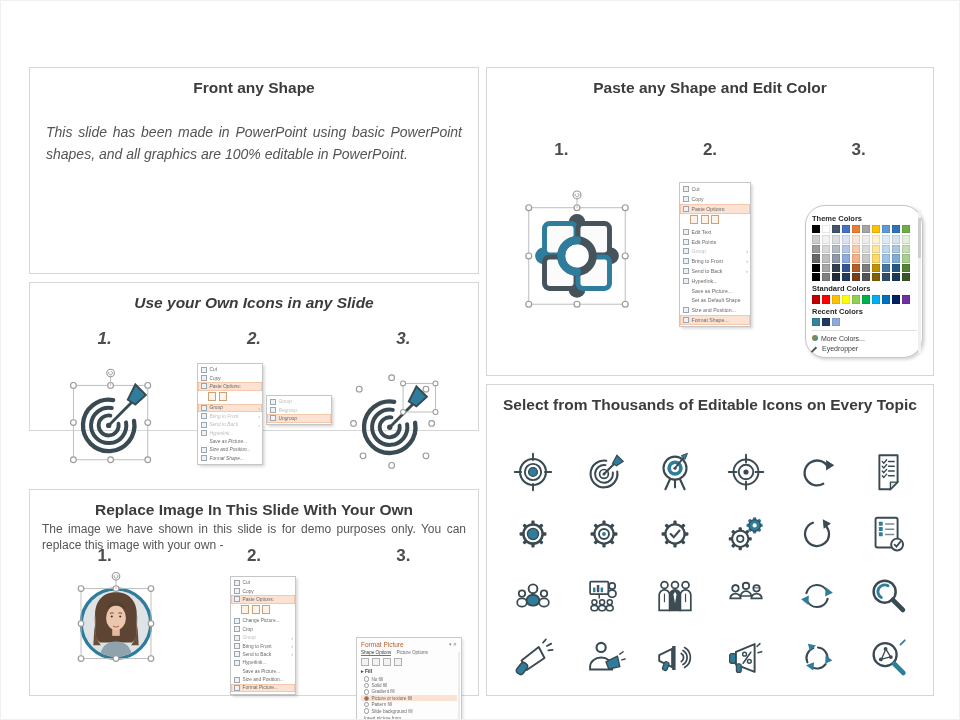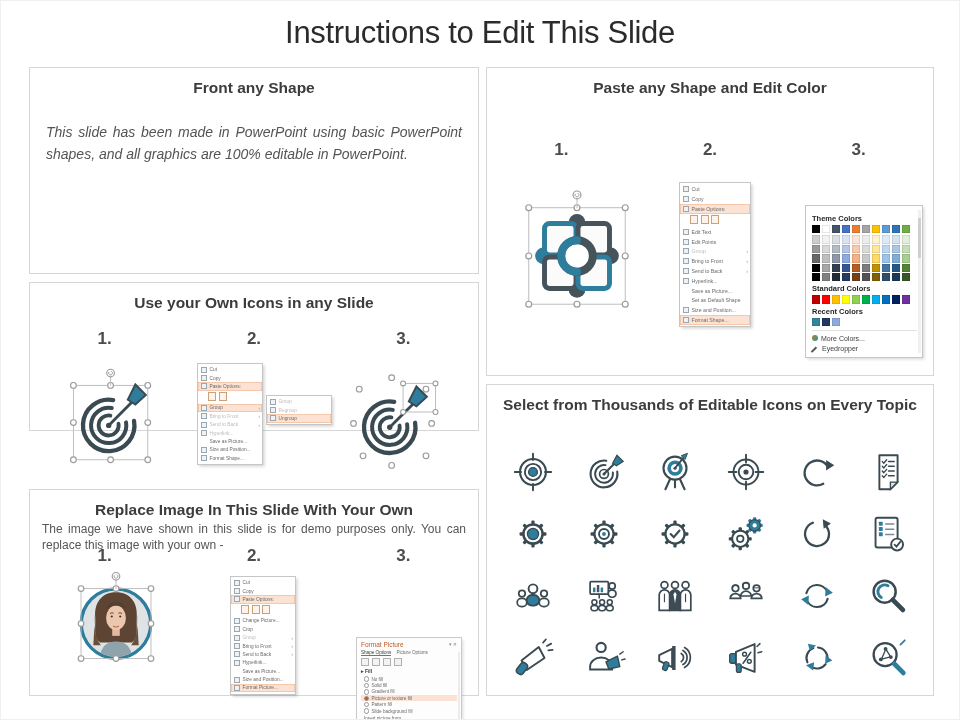--- a/index.html
+++ b/index.html
@@ -1,34 +1,34 @@
 <!DOCTYPE html>
 <html><head>
 <meta charset="utf-8">
 <style>
   html,body{margin:0;padding:0;background:#fff;}
   .slide{position:relative;width:960px;height:720px;background:#fff;font-family:"Liberation Sans",sans-serif;overflow:hidden;border:1px solid #f0f0f0;box-sizing:border-box;}
   .slide-title{position:absolute;top:14px;left:0;right:0;text-align:center;font-size:31px;color:#2b2b2b;letter-spacing:-0.3px;}
   .panel{position:absolute;background:#fff;border:1px solid #d6d6d6;box-sizing:border-box;}
   .panel h2{margin:11px 8px 0;text-align:center;font-size:15.5px;color:#3c3c3c;font-weight:bold;}
   .panel-a{left:28px;top:66px;width:450px;height:207px;}
-  .panel-b{left:28px;top:281px;width:450px;height:149px;}
+  .panel-b{left:28px;top:281px;width:450px;height:149px;font-style:italic;}
   .panel-c{left:28px;top:488px;width:450px;height:207px;}
   .panel-d{left:485px;top:66px;width:448px;height:309px;}
   .panel-e{left:485px;top:383px;width:448px;height:312px;}
   .body-it{font-style:italic;color:#545454;font-size:14px;line-height:1.55;text-align:justify;margin:25px 16px 0;}
   .sub-just{color:#565656;font-size:12px;line-height:1.35;text-align:justify;margin:2px 12px 0;}
   .sub-center{font-style:italic;color:#666;font-size:10.5px;text-align:center;margin:3px 10px 0;}
   .steps{position:absolute;left:0;right:0;display:flex;}
   .steps span{flex:1;text-align:center;font-size:17px;font-weight:bold;color:#4c4c4c;}
   .steps-b{top:46px;} .steps-c{top:56px;} .steps-d{top:72px;}
   .art{position:absolute;}
   .pb-s1{left:30px;top:70px;} .pb-menu{left:167px;top:80px;} .pb-sub{left:236px;top:112px;} .pb-s3{left:312px;top:68px;}
   .pc-s1{left:34px;top:64px;} .pc-menu{left:200px;top:86px;} .pc-pane{left:326px;top:84px;}
-  .pd-s1{left:26px;top:106px;} .pd-menu{left:192px;top:114px;} .pd-pal{left:318px;top:108px;}
+  .pd-s1{left:26px;top:106px;} .pd-menu{left:192px;top:114px;} .pd-pal{left:318px;top:108px;border-radius:20px;}
   
   .mini-menu{background:#fff;border:1px solid #c6c6c6;box-shadow:1.5px 1.5px 3px rgba(0,0,0,.18);color:#6b6b6b;padding:1.5px 0;box-sizing:border-box;}
   .mm-item{display:flex;align-items:center;padding:0 3px;position:relative;white-space:nowrap;}
   .mm-lg{width:72px;} .mm-sm{width:66px;}
   .mm-lg .mm-item{height:9.8px;font-size:5.2px;} .mm-sm .mm-item{height:8.4px;font-size:4.8px;}
   .mm-item.hl{background:#fbe2d2;box-shadow:inset 0 0 0 0.5px #f0ad84;}
   .mm-item.dis{color:#bdbdbd;}
   .mm-item .ic{width:4px;height:4px;border:0.6px solid #9aa7b0;background:#eef2f4;margin-right:2.5px;flex:none;}
   .mm-item .ic.none{visibility:hidden;}
   .mm-item .ar{position:absolute;right:2px;font-size:5.5px;color:#9a9a9a;}
@@ -63,21 +63,20 @@
   .fp-ins{margin:1.5px 0 1px;padding-left:3px;}
   .fp-scroll{position:absolute;right:1px;top:14px;bottom:3px;width:2px;background:#ececec;}
   
   .icon-grid{position:absolute;left:10px;right:10px;top:56px;bottom:6px;display:grid;grid-template-columns:repeat(6,1fr);grid-auto-rows:1fr;align-items:center;justify-items:center;}
   .cell{line-height:0;}
 </style>
 </head>
 <body>
 
 <div class="slide">
-  <div class="slide-title">Instructions to Edit This Slide</div>
 
   <section class="panel panel-a">
     <h2>Front any Shape</h2>
     <p class="body-it">This slide has been made in PowerPoint using basic PowerPoint shapes, and all graphics are 100% editable in PowerPoint.</p>
   </section>
 
   <section class="panel panel-b">
     <h2>Use your Own Icons in any Slide</h2>
     <div class="steps steps-b">
       <span>1.</span>

